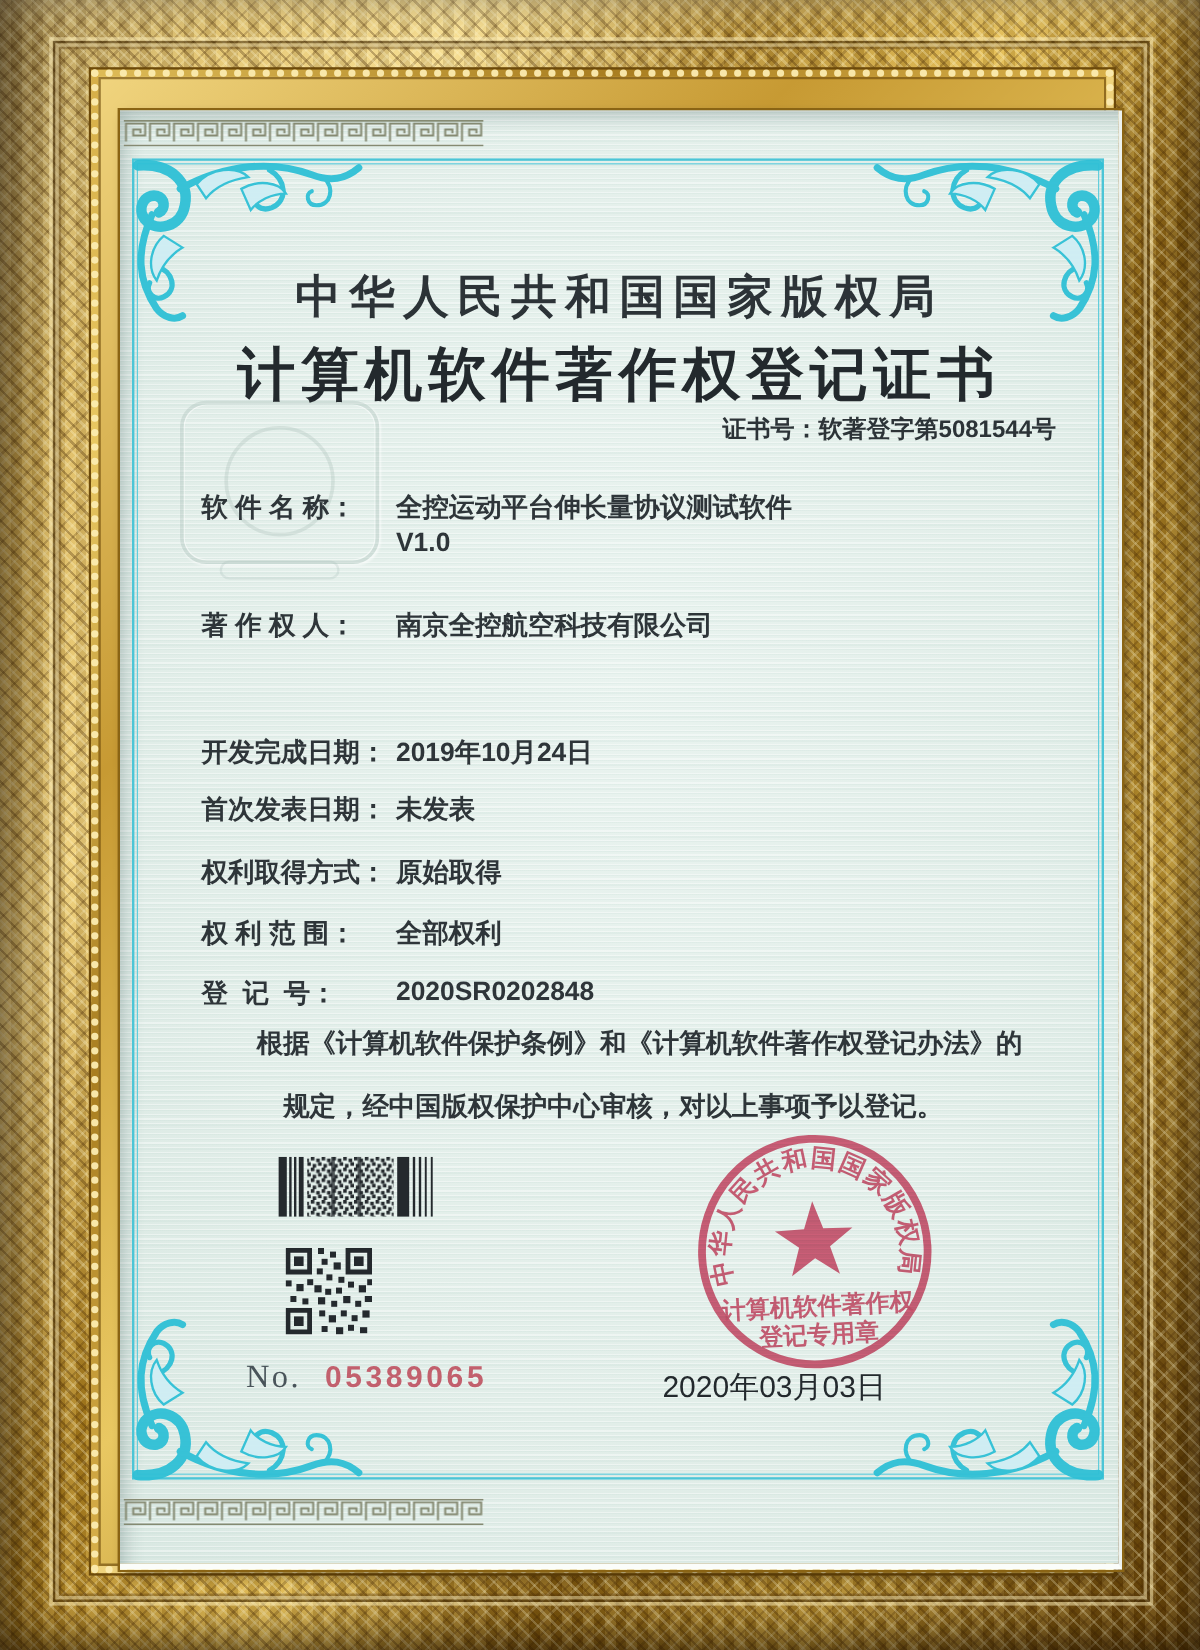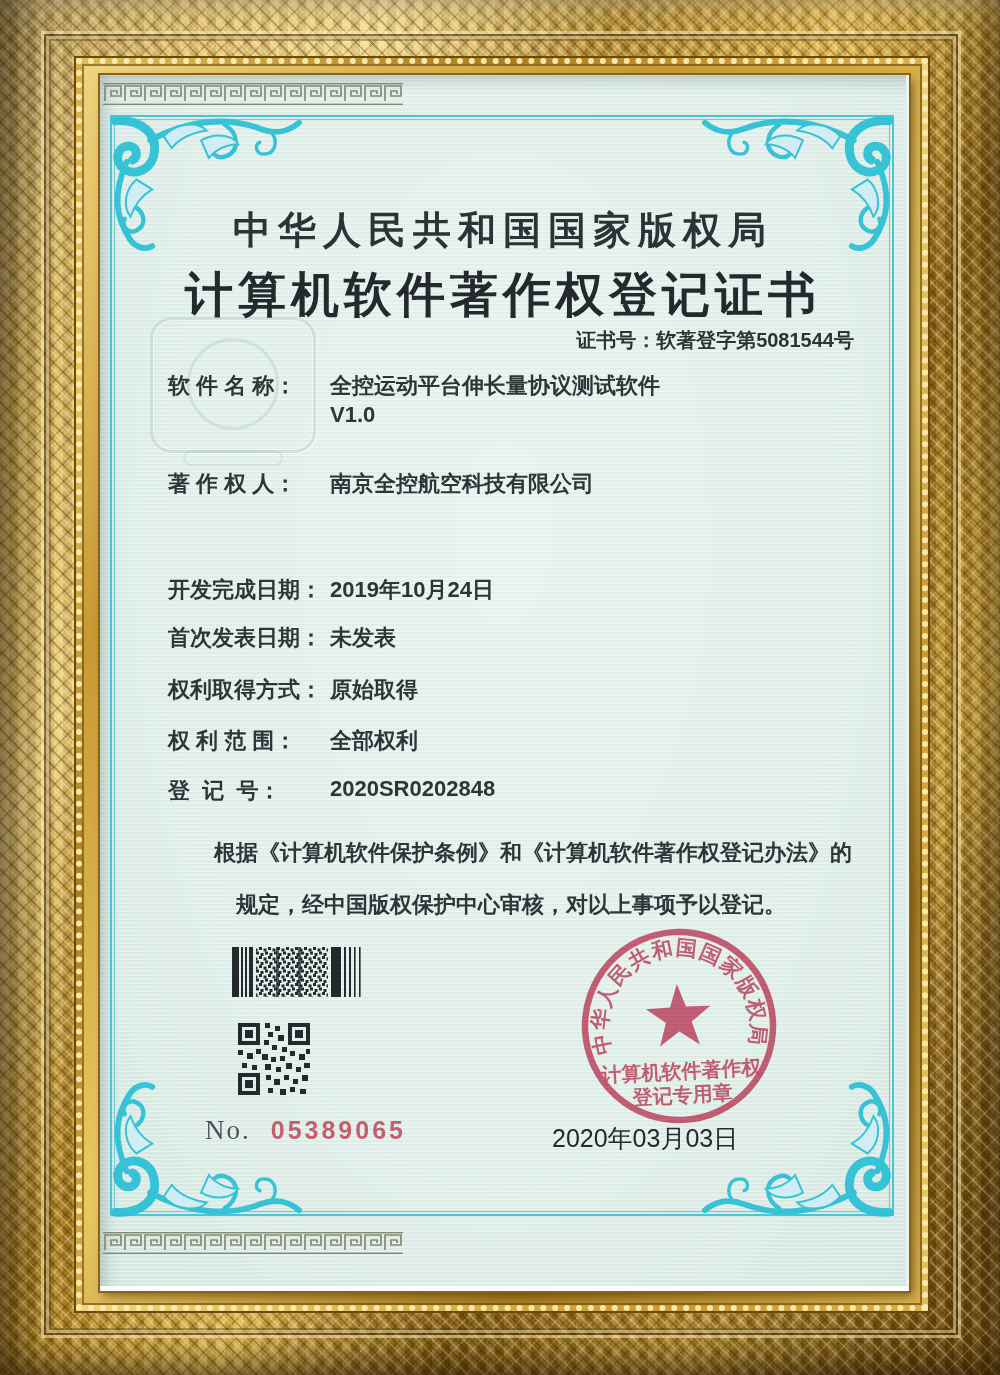--- a/index.html
+++ b/index.html
@@ -25,28 +25,28 @@
       inset 0 22px 30px -16px rgba(255,246,200,.4);}
   .frame-groove{position:absolute;top:34px;left:44px;right:42px;bottom:40px;
     border:2px solid rgba(62,38,3,.55);
     box-shadow:0 0 0 3px rgba(255,242,190,.5), inset 0 0 0 3px rgba(255,242,190,.45), inset 0 0 0 5px rgba(80,50,6,.35);}
   .frame-bead{position:absolute;top:58px;left:76px;right:72px;bottom:64px;
     background:linear-gradient(135deg,#f0d47e 0%,#c79a33 28%,#e9c862 55%,#a97e20 80%,#d8b04a 100%);
     border:6px dotted rgba(252,236,176,.95);
     box-shadow:0 0 0 2px #6d4a0a, inset 0 0 0 2px rgba(109,74,10,.65);}
 
   
-  .paper{position:absolute;left:100px;top:75px;width:806px;height:1211px;
+  .paper{position:absolute;left:100px;top:92px;width:806px;height:1211px;
     background:
       repeating-linear-gradient(180deg, rgba(255,255,255,.40) 0 1px, rgba(190,216,208,.18) 1px 2px, transparent 2px 4px),
       radial-gradient(ellipse at 50% 38%, #e9f3ef 0%, #e2eee9 60%, #d9e8e2 100%);
     border-bottom:5px solid #fbfdfa;border-right:3px solid #edf2ee;
     box-shadow:0 0 0 2px #8a6414, 4px 5px 9px rgba(40,24,0,.5),
                inset 9px 10px 16px -6px rgba(55,80,78,.30);
-    color:#2e3539;}
+    color:#2e3539;padding-left:26px;}
 
   
   .rule{position:absolute;left:10px;right:12px;top:40px;bottom:70px;
         border:2px solid #4cc5d6;}
   .rule::after{content:"";position:absolute;inset:2px;border:1px solid #63cddb;}
 
   
   .gk{position:absolute;left:3px;right:3px;height:22px;}
   .gk.top{top:8px;} .gk.bottom{bottom:32px;}
 
@@ -71,21 +71,21 @@
     font-size:38px;font-weight:700;letter-spacing:7px;color:#2c3337;}
   .cert-title{position:absolute;left:0;right:0;top:188px;text-align:center;
     font-size:48px;font-weight:700;letter-spacing:5px;color:#23292d;}
   .certno{position:absolute;right:52px;top:252px;font-size:20px;font-weight:700;
     font-family:"Liberation Sans","DejaVu Sans",sans-serif;color:#2c3337;}
   .certno .v{}
 
   
   .row{position:absolute;left:68px;white-space:nowrap;
        font-family:"Liberation Sans","DejaVu Sans",sans-serif;
-       font-size:22px;font-weight:700;color:#2e3539;}
+       font-size:22px;font-weight:700;color:#2e3539;margin-top:20px;}
   .flabel{white-space:pre;}
   .fvalue{position:absolute;left:162px;white-space:nowrap;}
 
   .statement{position:absolute;left:66px;top:752px;width:690px;
     font-family:"Liberation Sans","DejaVu Sans",sans-serif;
     font-size:22px;font-weight:600;line-height:52px;color:#2e3539;text-align:center;}
   .statement .l1{padding-left:44px;}
 
   
   .barcode{position:absolute;left:132px;top:872px;}

